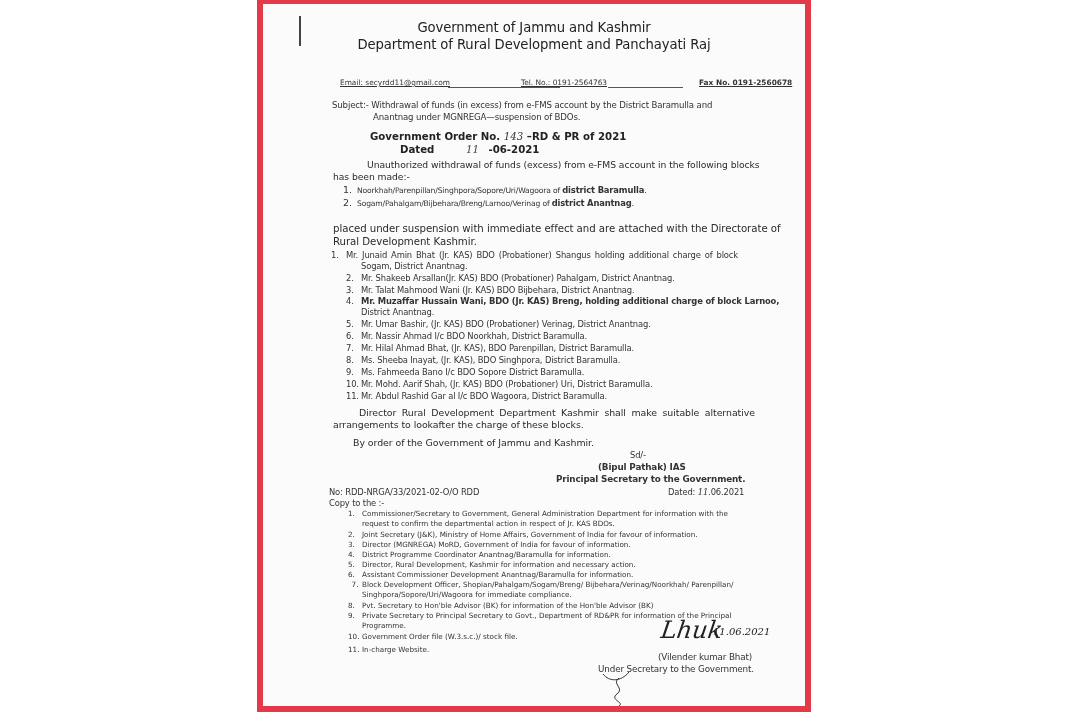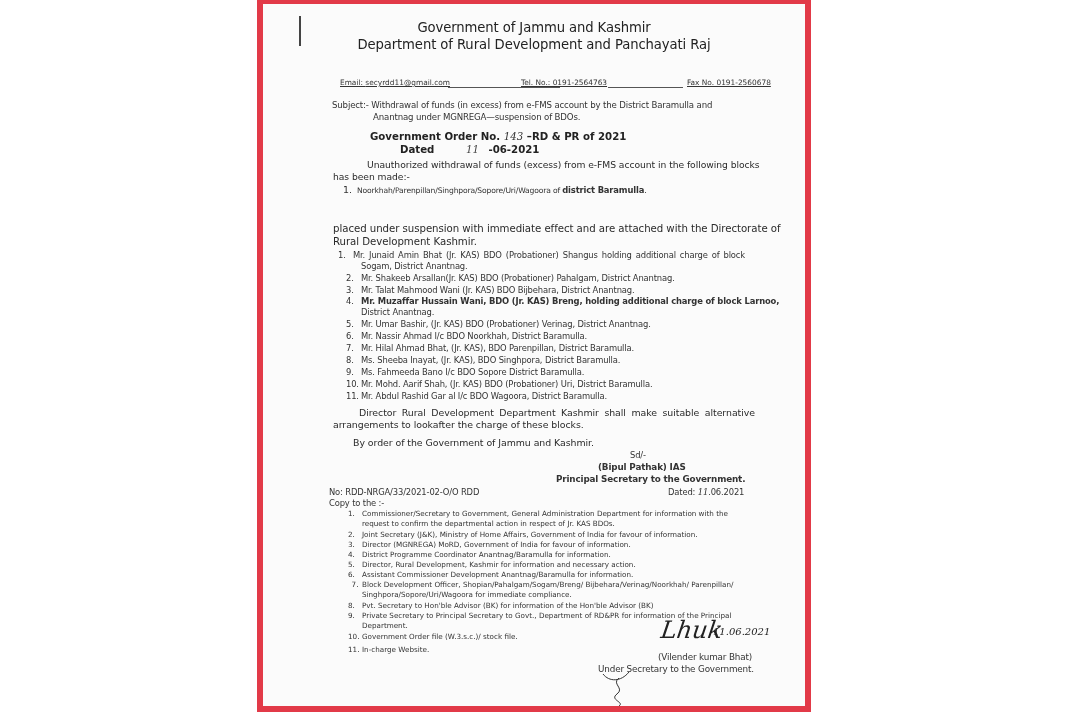--- a/index.html
+++ b/index.html
@@ -32,21 +32,21 @@
   <div class="hdr" style="top:16px;">Government of Jammu and Kashmir</div>
   <div class="hdr" style="top:33px;">Department of Rural Development and Panchayati Raj</div>
 
   <div class="contact" style="left:77px;">
     <span>Email:</span>
     <span style="text-decoration:none;">secyrdd11@gmail.com</span>
   </div>
   <div class="contact-line" style="left:185px; width:112px;"></div>
   <div class="contact" style="left:258px;">Tel. No.: 0191-2564763</div>
   <div class="contact-line" style="left:345px; width:75px;"></div>
-  <div class="contact" style="left:424px;">Fax No. 0191-2560678</div>
+  <div class="contact" style="left:436px;font-weight:bold;">Fax No. 0191-2560678</div>
 
   <div class="abs small" style="left:69px; top:96px; font-size:8.6px;">Subject:- Withdrawal of funds (in excess) from e-FMS account by the District Baramulla and</div>
   <div class="abs small" style="left:110px; top:108px; font-size:8.6px;">Anantnag under MGNREGA—suspension of BDOs.</div>
 
   <div class="abs order" style="left:107px; top:127px;">
     <span>Government Order No.</span>
     <span style="font-family:'DejaVu Serif',serif; font-weight:normal; font-style:italic; color:#333;">143</span>
     <span>–RD &amp; PR of 2021</span>
   </div>
   <div class="abs order" style="left:137px; top:140px;">
@@ -54,26 +54,29 @@
     <span style="display:inline-block; margin-left:28px; font-weight:normal; font-family:'DejaVu Serif',serif; font-style:italic; color:#444;">11</span>
     <span style="margin-left:6px;">-06-2021</span>
   </div>
 
   <div class="abs med" style="left:104px; top:155px; font-size:9.2px;">Unauthorized withdrawal of funds (excess) from e-FMS account in the following blocks</div>
   <div class="abs med" style="left:70px; top:167px; font-size:9.2px;">has been made:-</div>
 
   <div class="abs small" style="left:80px; top:180px;">
     <span class="num" style="width:14px; font-size:9.5px;">1.</span><span style="font-size:7.6px;">Noorkhah/Parenpillan/Singhpora/Sopore/Uri/Wagoora of </span><span class="bold">district Baramulla</span><span>.</span>
   </div>
+  <div class="abs small" style="left:80px; top:193px;">
+    <span class="num" style="width:14px; font-size:9.5px;">2.</span><span style="font-size:7.6px;">Sogam/Pahalgam/Bijbehara/Breng/Larnoo/Verinag of </span><span class="bold">district Anantnag</span><span>.</span>
+  </div>
 
   <div class="abs med just" style="left:70px; top:219px; width:421px; font-size:10.2px;">placed under suspension with immediate effect and are attached with the Directorate of</div>
   <div class="abs med" style="left:70px; top:232px; font-size:10.2px;">Rural Development Kashmir.</div>
 
   <div>
-    <div class="abs small" style="left:75px; top:246px;"><span class="num" style="width:15px;">1.</span><span class="just" style="display:inline-block; width:392px;">Mr. Junaid  Amin Bhat (Jr. KAS) BDO (Probationer) Shangus holding additional charge of block</span></div>
+    <div class="abs small" style="left:68px; top:246px;"><span class="num" style="width:15px;">1.</span><span class="just" style="display:inline-block; width:392px;">Mr. Junaid  Amin Bhat (Jr. KAS) BDO (Probationer) Shangus holding additional charge of block</span></div>
     <div class="abs small" style="left:98px; top:257px;">Sogam, District Anantnag.</div>
     <div class="abs small" style="left:83px; top:269px;"><span class="num" style="width:15px;">2.</span><span>Mr. Shakeeb Arsallan(Jr. KAS) BDO (Probationer) Pahalgam, District Anantnag.</span></div>
     <div class="abs small" style="left:83px; top:281px;"><span class="num" style="width:15px;">3.</span><span>Mr. Talat Mahmood Wani (Jr. KAS) BDO Bijbehara, District Anantnag.</span></div>
     <div class="abs small" style="left:83px; top:292px;"><span class="num" style="width:15px;">4.</span><span class="just" style="display:inline-block; width:392px;font-weight:bold;">Mr.  Muzaffar  Hussain  Wani,  BDO  (Jr.  KAS)  Breng,  holding  additional  charge  of  block  Larnoo,</span></div>
     <div class="abs small" style="left:98px; top:303px;">District Anantnag.</div>
     <div class="abs small" style="left:83px; top:315px;"><span class="num" style="width:15px;">5.</span><span>Mr. Umar Bashir, (Jr. KAS) BDO (Probationer) Verinag, District Anantnag.</span></div>
     <div class="abs small" style="left:83px; top:327px;"><span class="num" style="width:15px;">6.</span><span>Mr. Nassir Ahmad I/c BDO Noorkhah, District Baramulla.</span></div>
     <div class="abs small" style="left:83px; top:339px;"><span class="num" style="width:15px;">7.</span><span>Mr. Hilal Ahmad Bhat, (Jr. KAS), BDO Parenpillan, District Baramulla.</span></div>
     <div class="abs small" style="left:83px; top:351px;"><span class="num" style="width:15px;">8.</span><span>Ms. Sheeba Inayat, (Jr. KAS), BDO Singhpora, District Baramulla.</span></div>
     <div class="abs small" style="left:83px; top:363px;"><span class="num" style="width:15px;">9.</span><span>Ms. Fahmeeda Bano I/c BDO Sopore District Baramulla.</span></div>
@@ -102,21 +105,21 @@
     <div class="abs" style="left:99px; top:515px; font-size:7.2px; color:#333;">request to confirm the departmental action in respect of Jr. KAS BDOs.</div>
     <div class="abs" style="left:85px; top:526px; font-size:7.2px; color:#333;"><span class="num" style="width:14px;">2.</span><span>Joint Secretary (J&amp;K), Ministry of Home Affairs, Government of India for favour of information.</span></div>
     <div class="abs" style="left:85px; top:536px; font-size:7.2px; color:#333;"><span class="num" style="width:14px;">3.</span><span>Director (MGNREGA) MoRD, Government of India for favour of information.</span></div>
     <div class="abs" style="left:85px; top:546px; font-size:7.2px; color:#333;"><span class="num" style="width:14px;">4.</span><span>District Programme Coordinator Anantnag/Baramulla for information.</span></div>
     <div class="abs" style="left:85px; top:556px; font-size:7.2px; color:#333;"><span class="num" style="width:14px;">5.</span><span>Director, Rural Development, Kashmir for information and necessary action.</span></div>
     <div class="abs" style="left:85px; top:566px; font-size:7.2px; color:#333;"><span class="num" style="width:14px;">6.</span><span>Assistant Commissioner Development Anantnag/Baramulla for information.</span></div>
     <div class="abs" style="left:85px; top:576px; font-size:7.2px; color:#333;text-align:center;"><span class="num" style="width:14px;">7.</span><span>Block Development Officer, Shopian/Pahalgam/Sogam/Breng/ Bijbehara/Verinag/Noorkhah/ Parenpillan/</span></div>
     <div class="abs" style="left:99px; top:586px; font-size:7.2px; color:#333;">Singhpora/Sopore/Uri/Wagoora for immediate compliance.</div>
     <div class="abs" style="left:85px; top:597px; font-size:7.2px; color:#333;"><span class="num" style="width:14px;">8.</span><span>Pvt. Secretary to Hon'ble Advisor (BK) for information of the Hon'ble Advisor (BK)</span></div>
     <div class="abs" style="left:85px; top:607px; font-size:7.2px; color:#333;"><span class="num" style="width:14px;">9.</span><span>Private Secretary to Principal Secretary to Govt., Department of RD&amp;PR for information of the Principal</span></div>
-    <div class="abs" style="left:99px; top:617px; font-size:7.2px; color:#333;">Department.</div>
+    <div class="abs" style="left:99px; top:617px; font-size:7.2px; color:#333;">Programme.</div>
     <div class="abs" style="left:85px; top:628px; font-size:7.2px; color:#333;"><span class="num" style="width:14px;">10.</span><span>Government Order file (W.3.s.c.)/ stock file.</span></div>
     <div class="abs" style="left:85px; top:641px; font-size:7.2px; color:#333;"><span class="num" style="width:14px;">11.</span><span>In-charge Website.</span></div>
   </div>
 
   <div class="sig-scrawl" style="left:398px; top:612px; font-size:24px; transform:skewX(-8deg);">Lhuk</div>
   <div class="sig-scrawl" style="left:450px; top:622px; font-size:10px;">11.06.2021</div>
   <div class="abs small" style="left:395px; top:648px; font-size:8.8px;">(Vilender kumar Bhat)</div>
   <div class="abs small" style="left:335px; top:660px; font-size:8.8px;">Under Secretary to the Government.</div>
   <svg style="position:absolute; left:336px; top:662px;" width="40" height="40" viewBox="0 0 40 40">
     <path d="M4 8 C10 16, 22 16, 30 6" stroke="#333" stroke-width="1" fill="none"></path>

